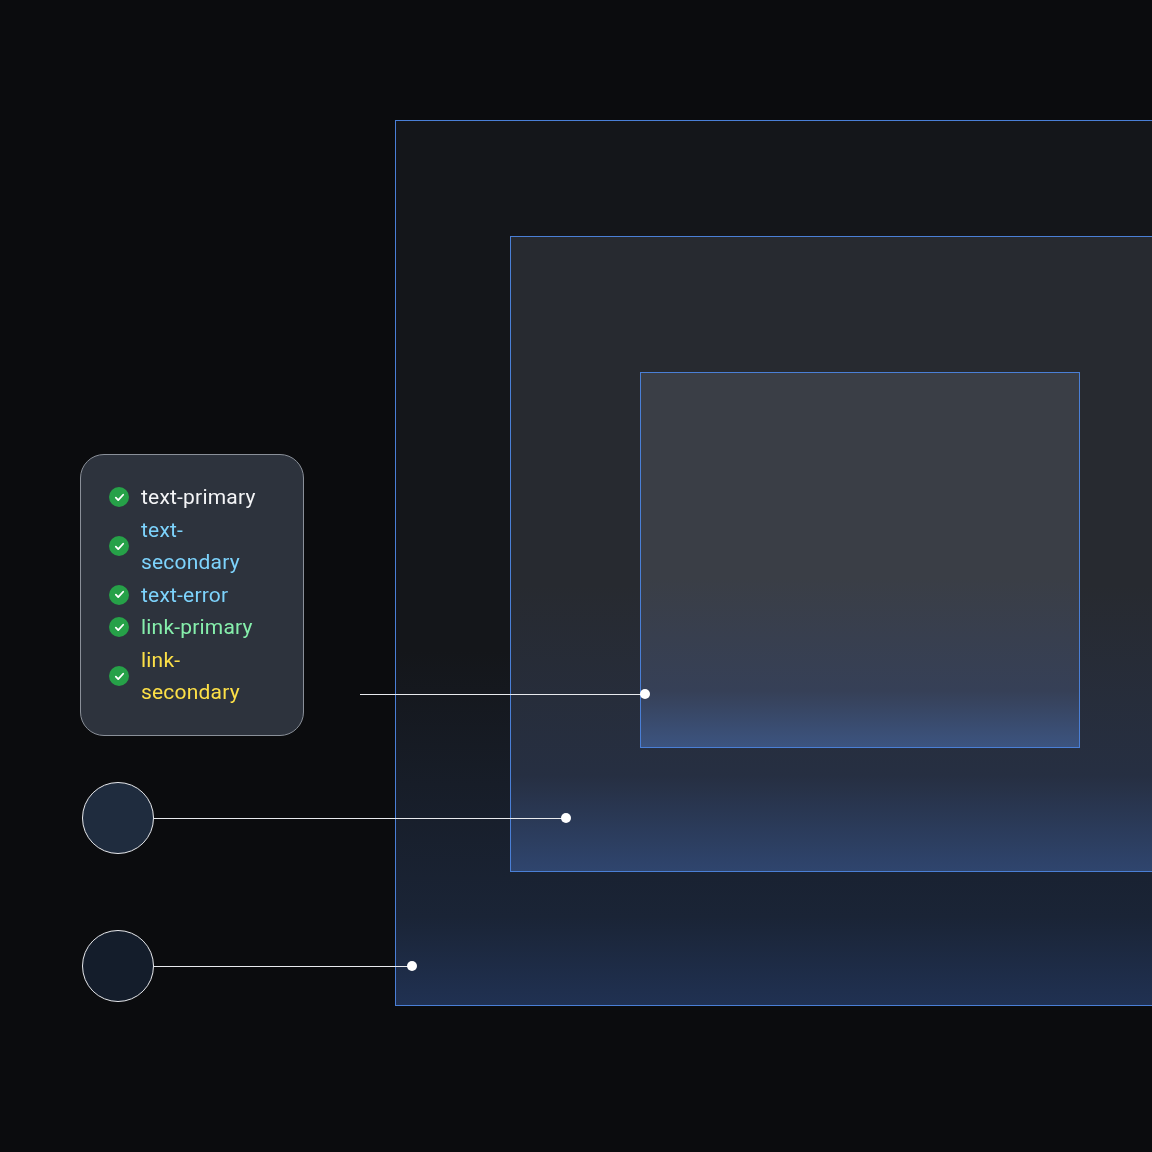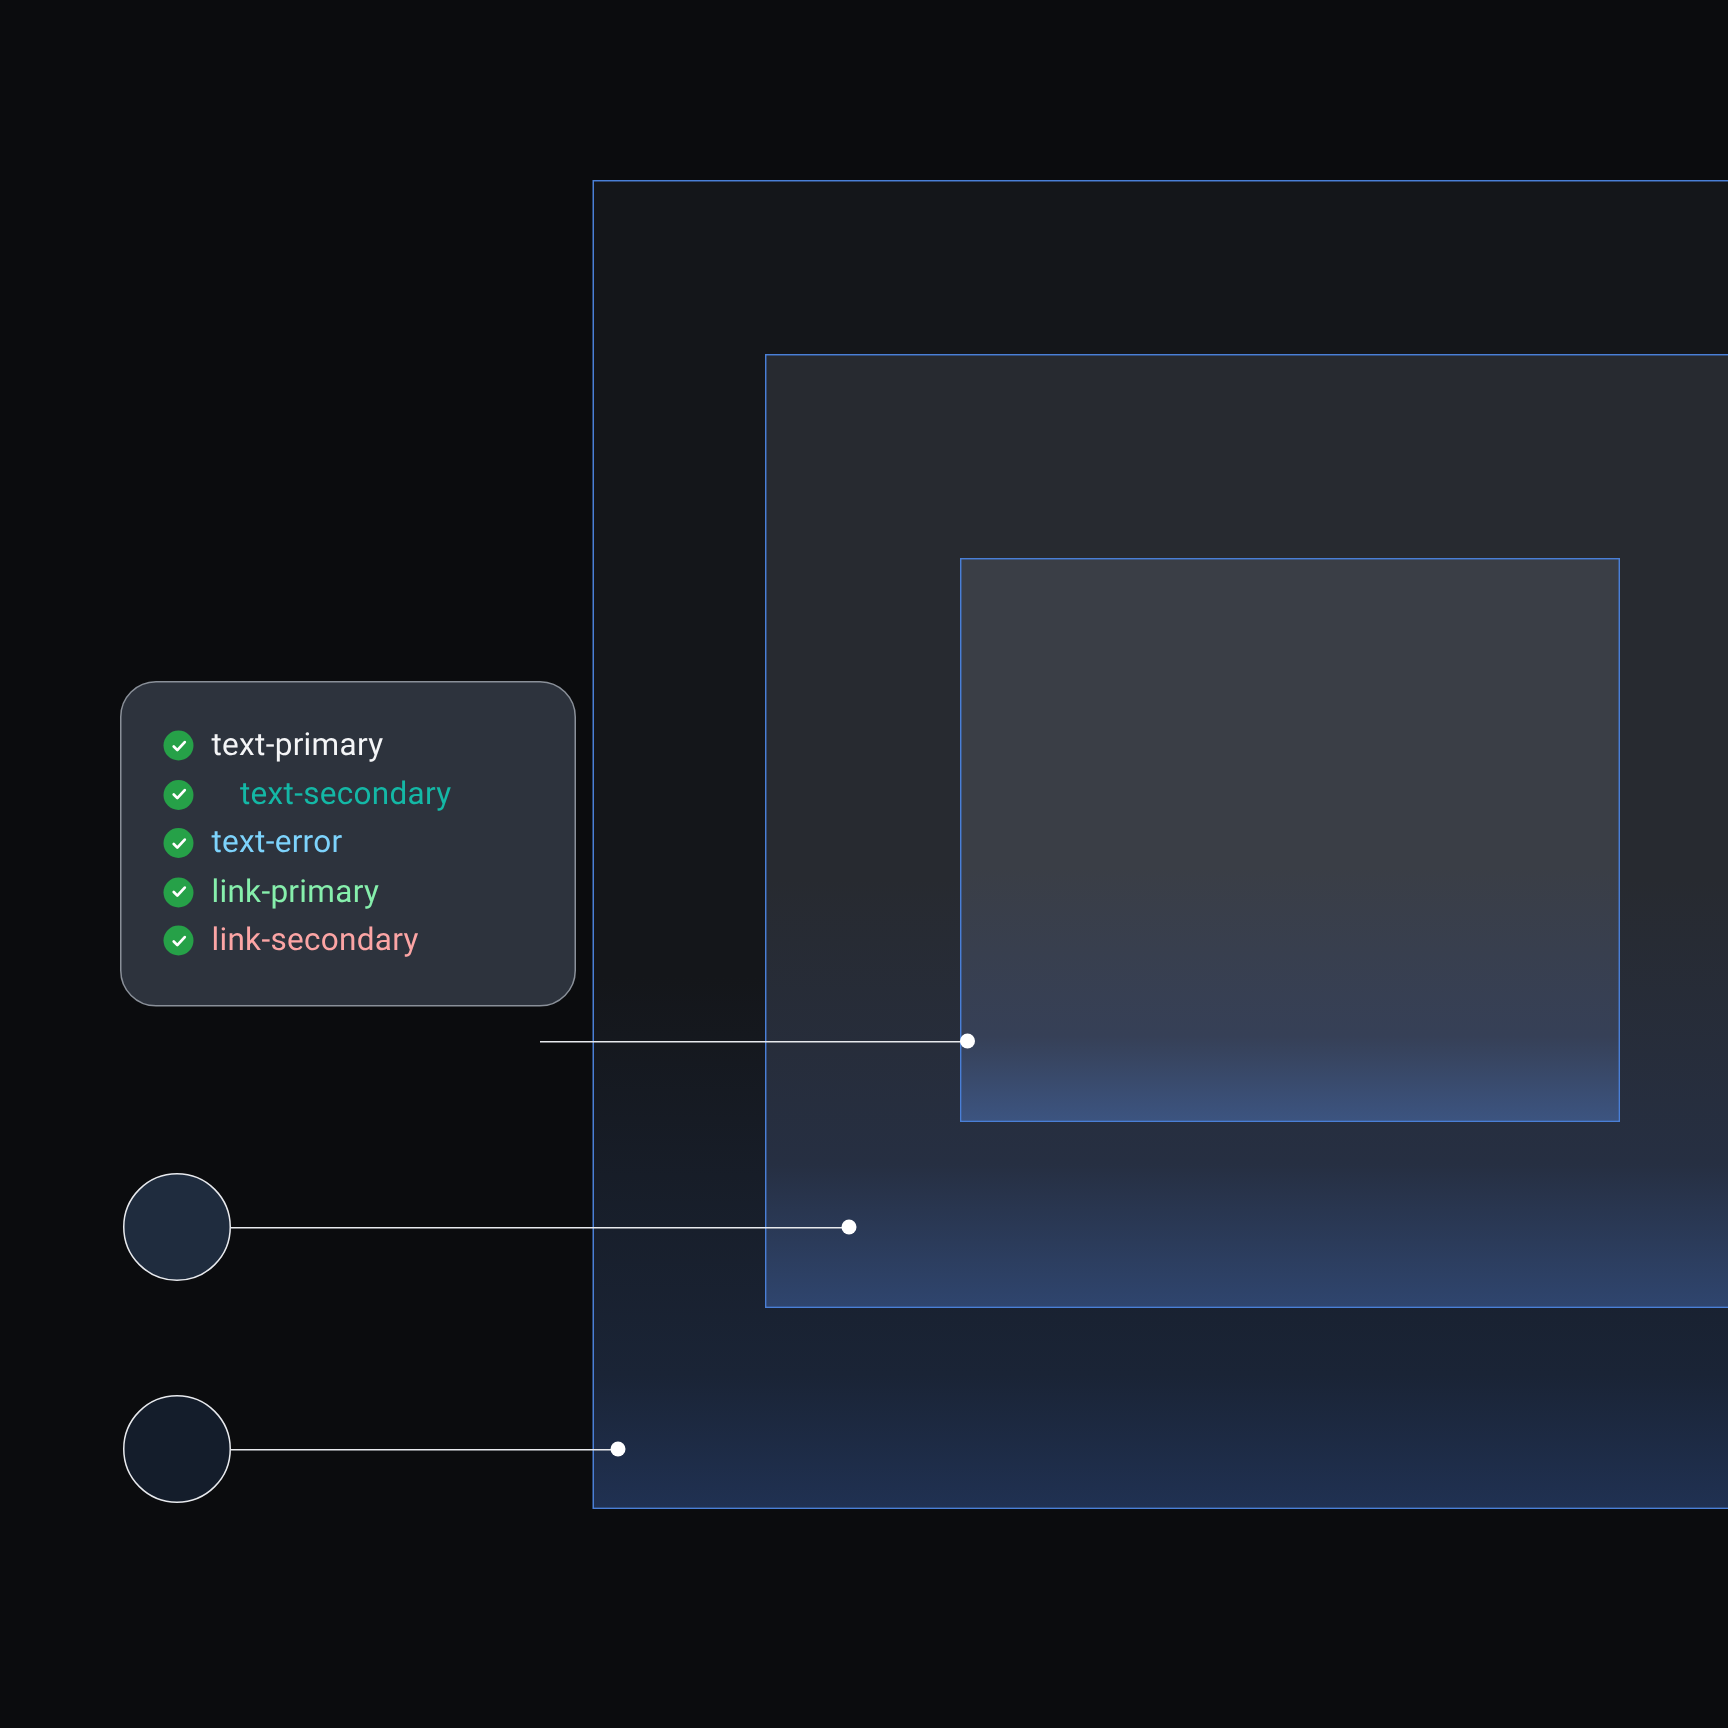--- a/index.html
+++ b/index.html
@@ -36,21 +36,21 @@
     top: 372px;
     width: 440px;
     height: 376px;
     background: linear-gradient(180deg, #3a3e46 0%, #3a3e46 55%, #364057 85%, #3c5480 100%);
   }
 
   .card {
     position: absolute;
     left: 80px;
     top: 454px;
-    width: 304px;
+    width: 224px;
     background: #2d333d;
     border: 1.5px solid #8a9099;
     border-radius: 24px;
     padding: 26px 28px;
   }
   .card-row {
     display: flex;
     align-items: center;
     gap: 12px;
     font-size: 21px;
@@ -63,24 +63,24 @@
     background: #26a148;
     border-radius: 50%;
     display: inline-flex;
     align-items: center;
     justify-content: center;
     flex-shrink: 0;
   }
   .check-icon svg { width: 11px; height: 11px; display: block; }
   .token-label { color: #e6e8ec; }
   .c-primary   { color: #f4f5f7; }
-  .c-secondary { color: #14b8a6; margin-left: 19px; }
+  .c-secondary { color: #7dd3fc; }
   .c-error     { color: #7dd3fc; }
   .c-link1     { color: #86efac; }
-  .c-link2     { color: #fca5a5; }
+  .c-link2     { color: #fde047; }
 
   .swatch {
     position: absolute;
     width: 72px;
     height: 72px;
     border-radius: 50%;
     border: 1.5px solid #e8eaee;
   }
   .swatch-1 { left: 82px; top: 782px; background: #1f2c3e; }
   .swatch-2 { left: 82px; top: 930px; background: #141d2b; }

